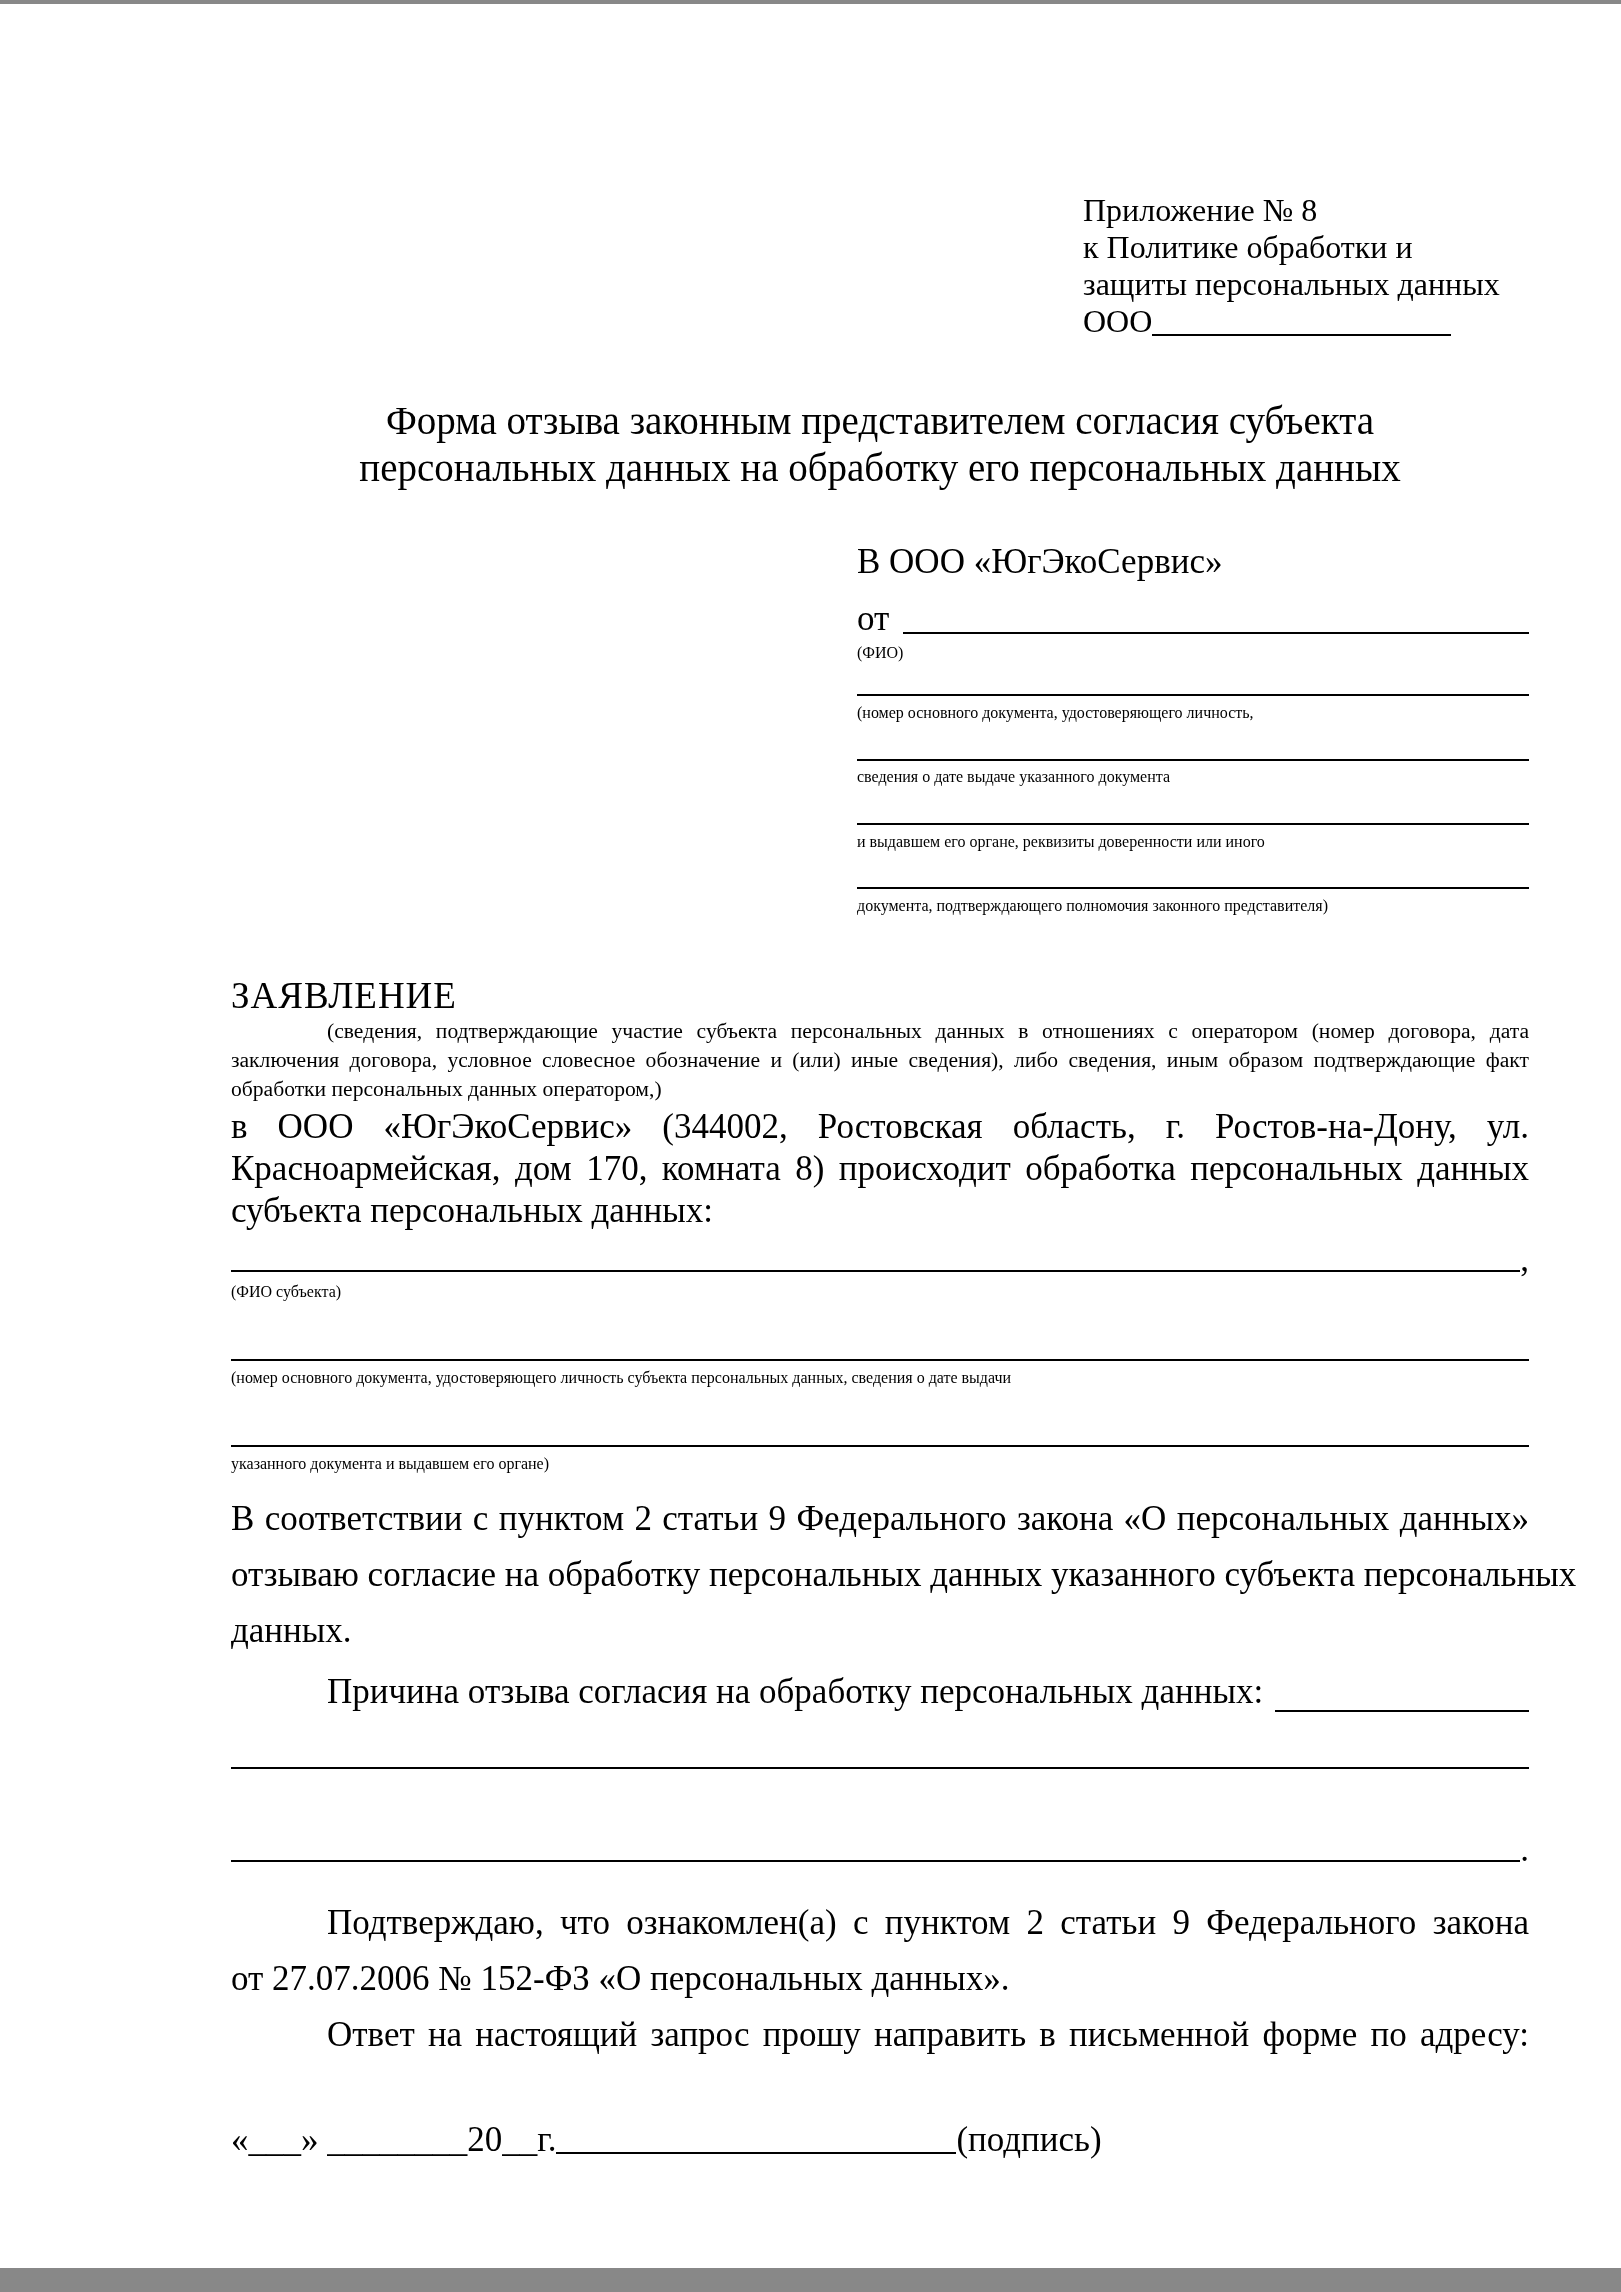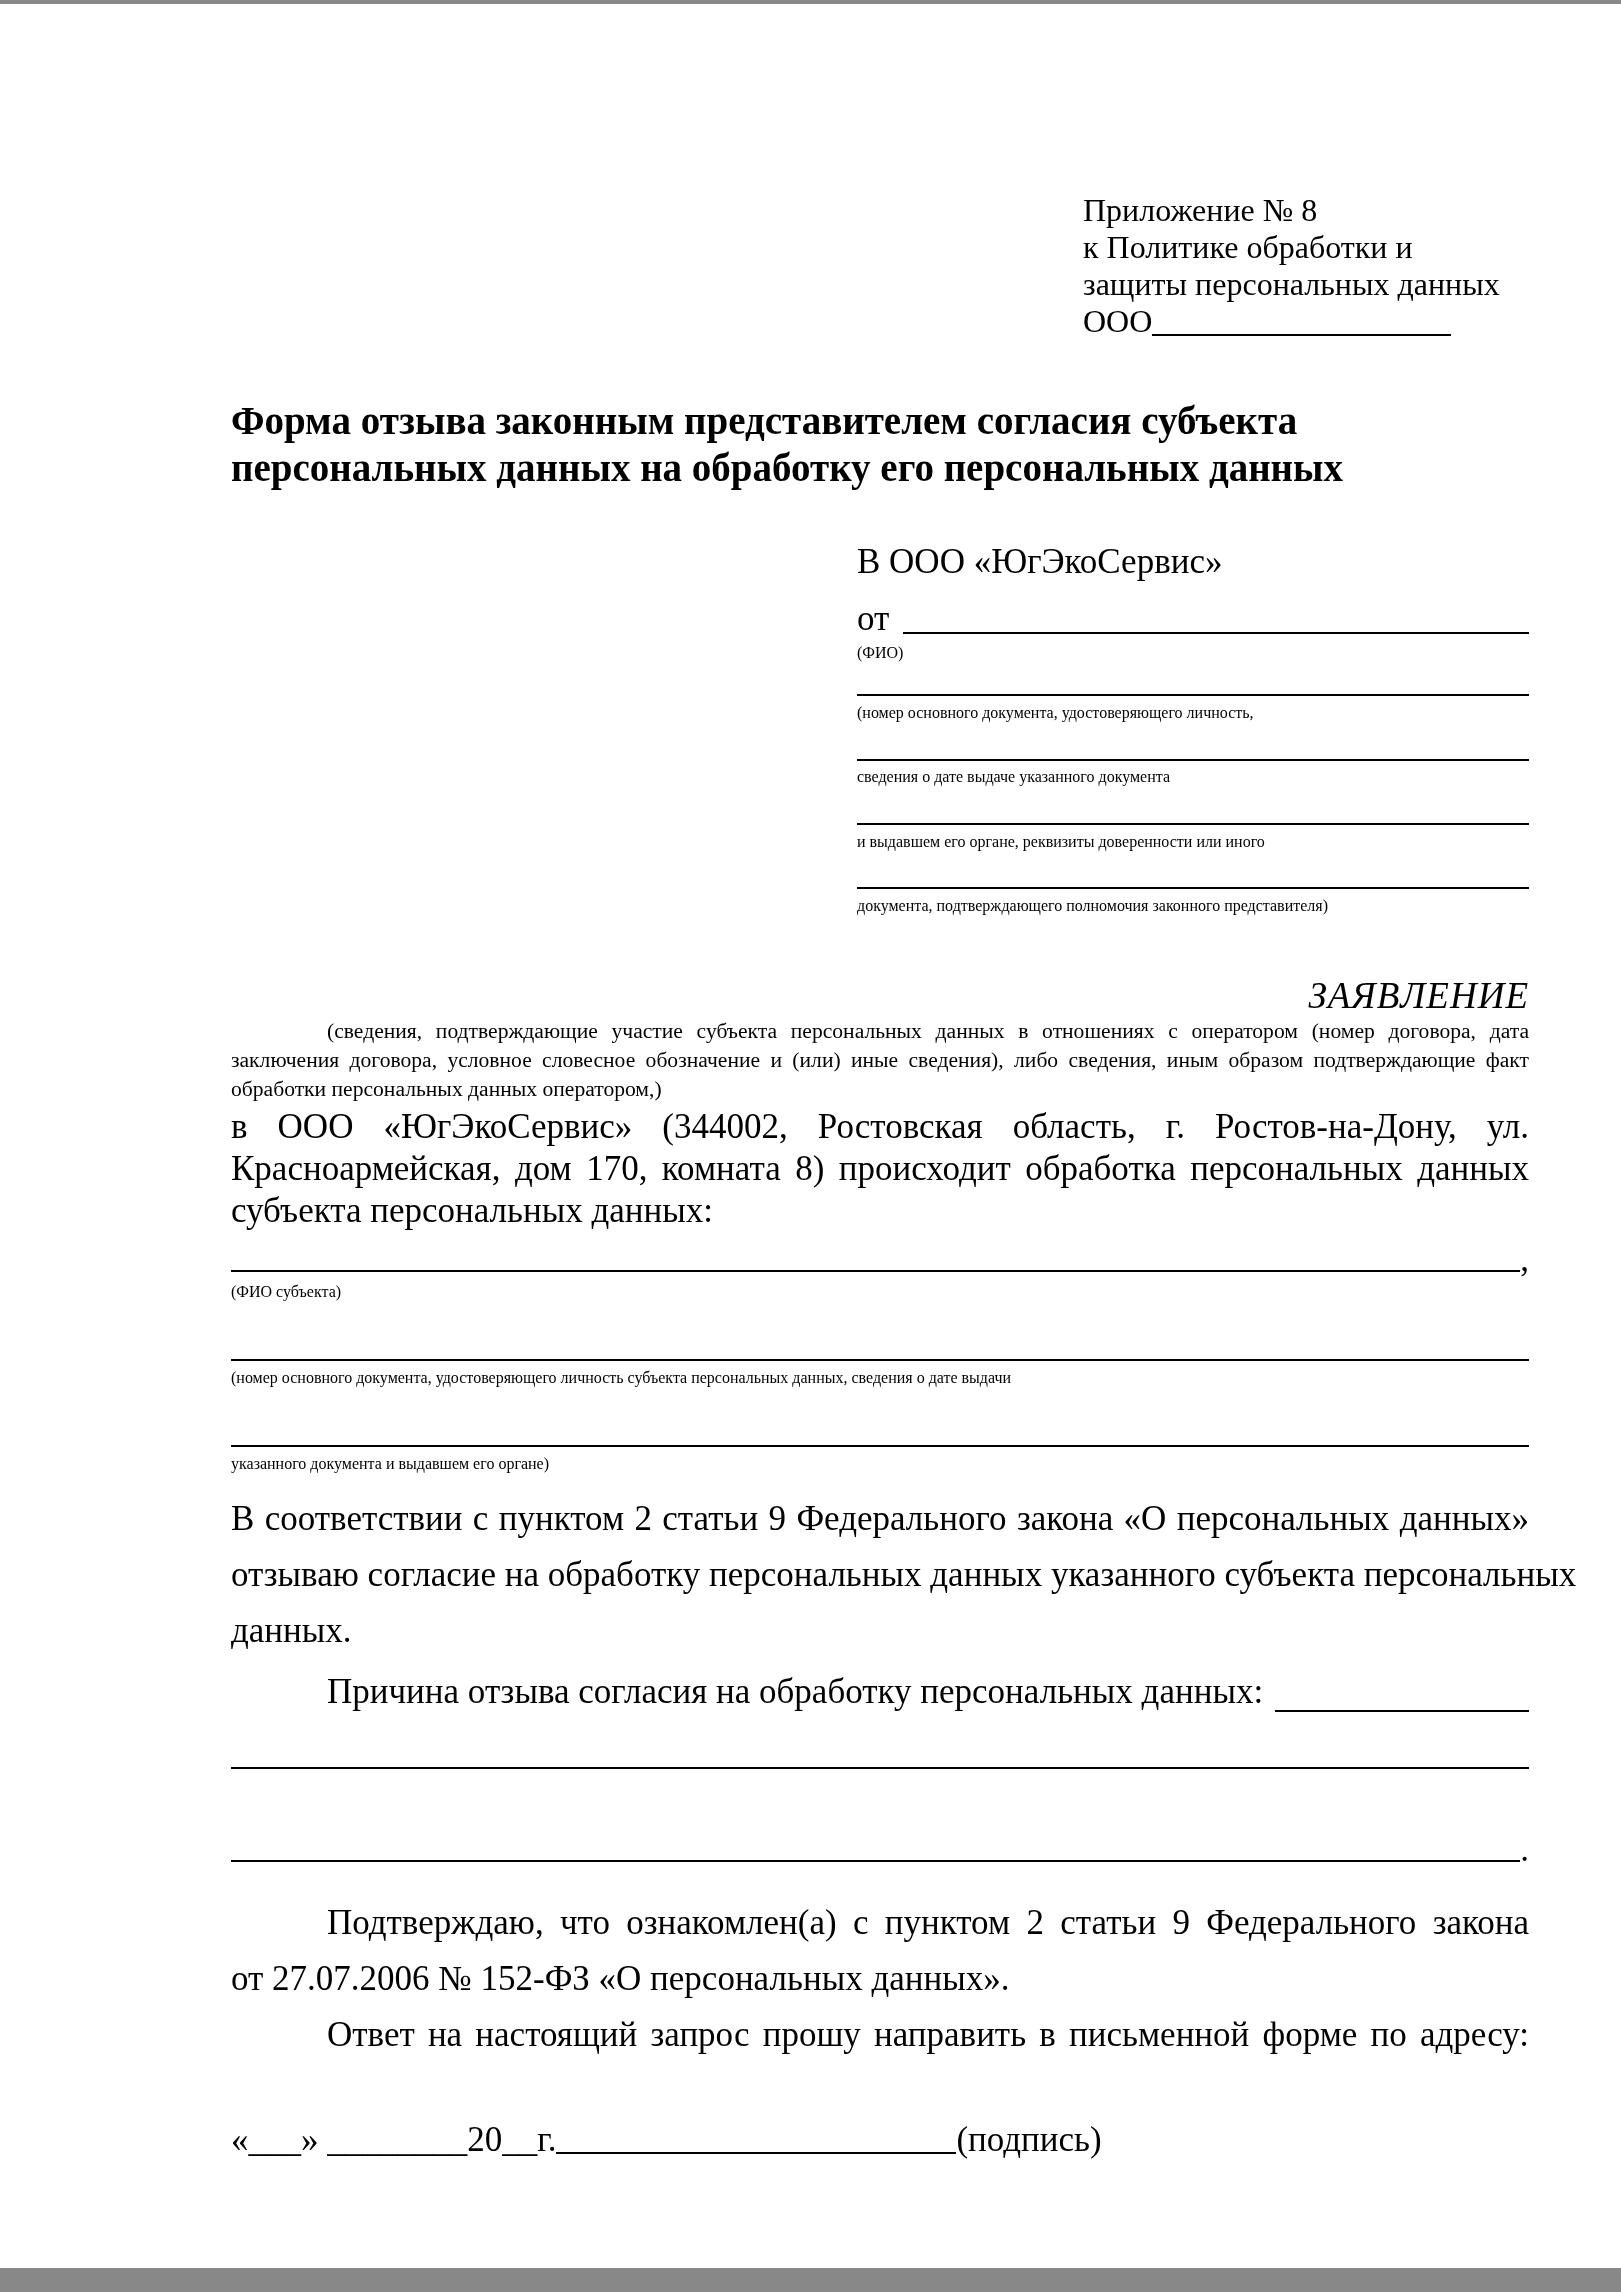--- a/index.html
+++ b/index.html
@@ -19,32 +19,32 @@
   .row { display: flex; align-items: flex-end; }
   .blank { border-bottom: 2.9px solid #000; margin-bottom: 5.9px; height: 0; }
   .grow { flex: 1 1 auto; }
   .nw { white-space: nowrap; }
 
   
   .hdr { margin-left: 852px; font-size: 32px; line-height: 37px; width: 431px; }
   .hdr .row .blank { width: 299px; margin-bottom: 3.9px; }
 
   
-  .title { margin-top: 57px; font-weight: bold; font-size: 39px; line-height: 47px; }
+  .title { margin-top: 57px; text-align: center; font-weight: normal; font-size: 39px; line-height: 47px; }
 
   
   .addr { margin-left: 626px; margin-top: 49px; line-height: 43px; }
   .addr .from-row { margin-top: 13.7px; }
   .addr .from-row .blank { margin-left: 13.7px; }
   .cap { font-size: 16px; line-height: 25.5px; }
   .ruled { border-top: 2.9px solid #000; padding-top: 3.9px; }
   .addr .ruled { margin-top: 33px; }
   .addr .ruled.first { margin-top: 29px; }
 
-  .heading { margin-top: 55px; text-align: right; font-size: 37px; line-height: 43px; letter-spacing: 1px; font-style: italic; }
+  .heading { margin-top: 55px; text-align: left; font-size: 37px; line-height: 43px; letter-spacing: 1px; }
 
   .intro { margin-top: 21.6px; line-height: 43px; padding-left: 96px; }
   .intro .blank { margin-left: 11.8px; }
 
   .fine { font-size: 21.6px; line-height: 29px; }
   .fine .l1 { text-indent: 96px; }
   .jl { white-space: nowrap; text-align: justify; text-align-last: justify; }
 
   .oppar { line-height: 42px; margin-top: 2px; }
 

